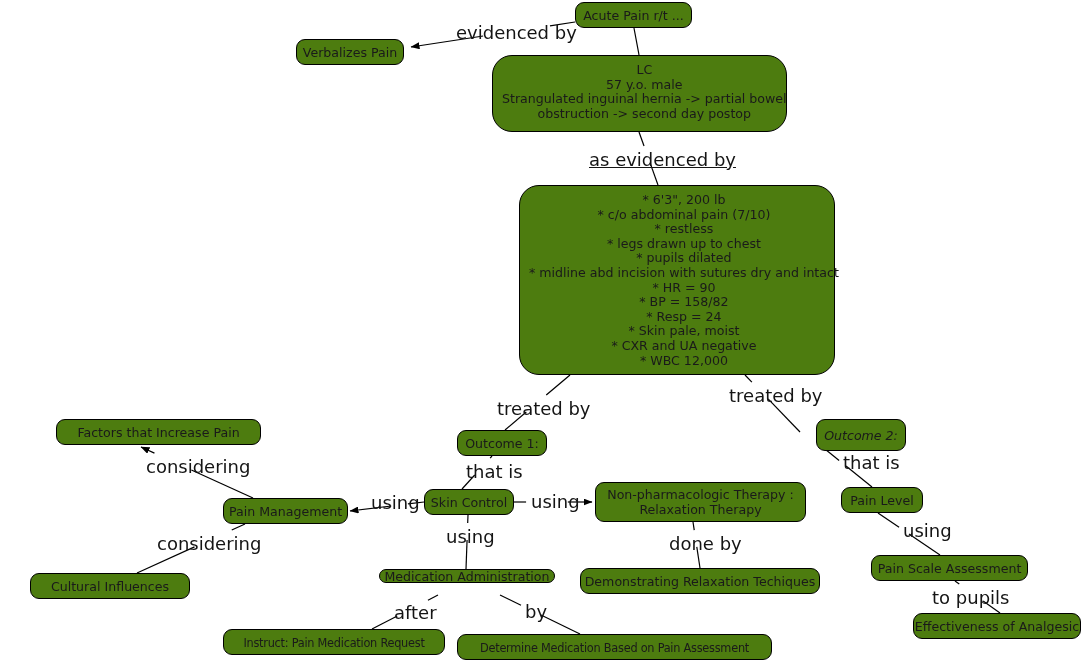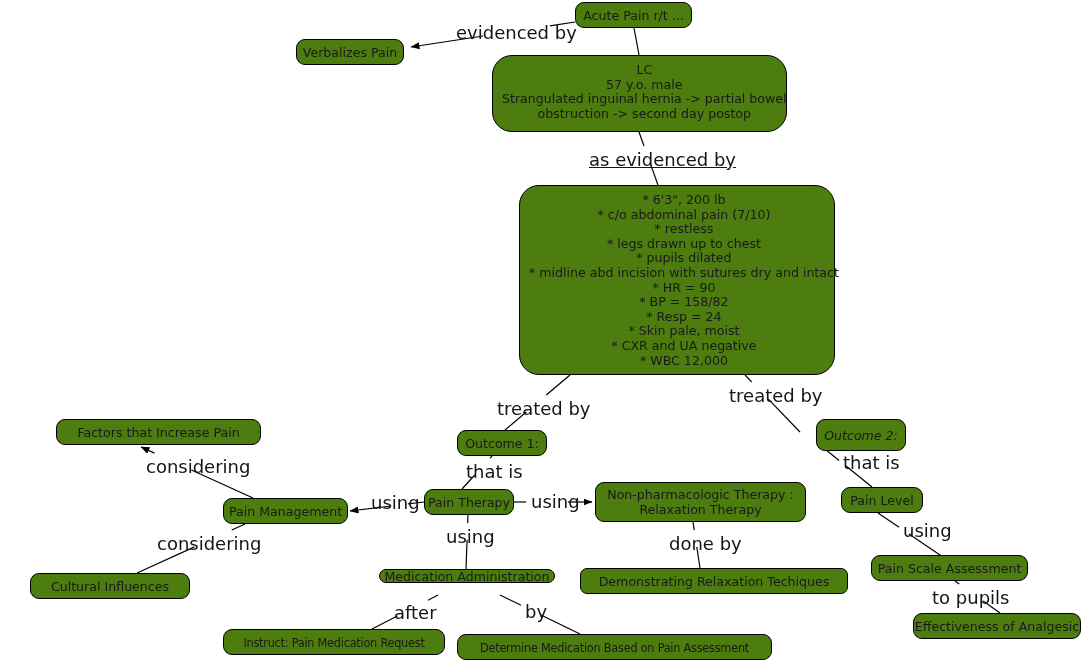--- a/index.html
+++ b/index.html
@@ -141,27 +141,27 @@
 * pupils dilated
 * midline abd incision with sutures dry and intact
 * HR = 90
 * BP = 158/82
 * Resp = 24
 * Skin pale, moist
 * CXR and UA negative
 * WBC 12,000</div>
       <div class="node" style="left: 457px; top: 430px; width: 90px; height: 26px;">Outcome 1:</div>
       <div class="node" style="left: 816px; top: 419px; width: 90px; height: 32px; font-style: italic;">Outcome 2:</div>
-      <div class="node" style="left: 424px; top: 489px; width: 90px; height: 26px;">Pain Therapy</div>
+      <div class="node" style="left: 424px; top: 489px; width: 90px; height: 26px;">Skin Control</div>
       <div class="node" style="left: 841px; top: 487px; width: 82px; height: 26px;">Pain Level</div>
       <div class="node" style="left: 223px; top: 498px; width: 125px; height: 26px;">Pain Management</div>
       <div class="node" style="left: 10px; top: 419px; width: 205px; height: 26px; margin-left: 46px;">Factors that Increase Pain</div>
       <div class="node" style="left: 30px; top: 573px; width: 160px; height: 26px;">Cultural Influences</div>
       <div class="node" style="left: 595px; top: 482px; width: 211px; height: 40px;">Non-pharmacologic Therapy :
 Relaxation Therapy</div>
-      <div class="node" style="left: 580px; top: 568px; width: 268px; height: 26px; border-radius: 7px;">Demonstrating Relaxation Techiques</div>
+      <div class="node" style="left: 580px; top: 568px; width: 240px; height: 26px;">Demonstrating Relaxation Techiques</div>
       <div class="node" style="left: 871px; top: 555px; width: 157px; height: 26px;">Pain Scale Assessment</div>
       <div class="node" style="left: 913px; top: 613px; width: 168px; height: 26px;">Effectiveness of Analgesic</div>
       <div class="node" style="left: 379px; top: 569px; width: 176px; height: 14px;">Medication Administration</div>
       <div class="node condensed" style="left: 223px; top: 629px; width: 222px; height: 26px;">Instruct: Pain Medication Request</div>
       <div class="node condensed" style="left: 457px; top: 634px; width: 315px; height: 26px;">Determine Medication Based on Pain Assessment</div>
     </div>
 </div>
 
 </body></html>

